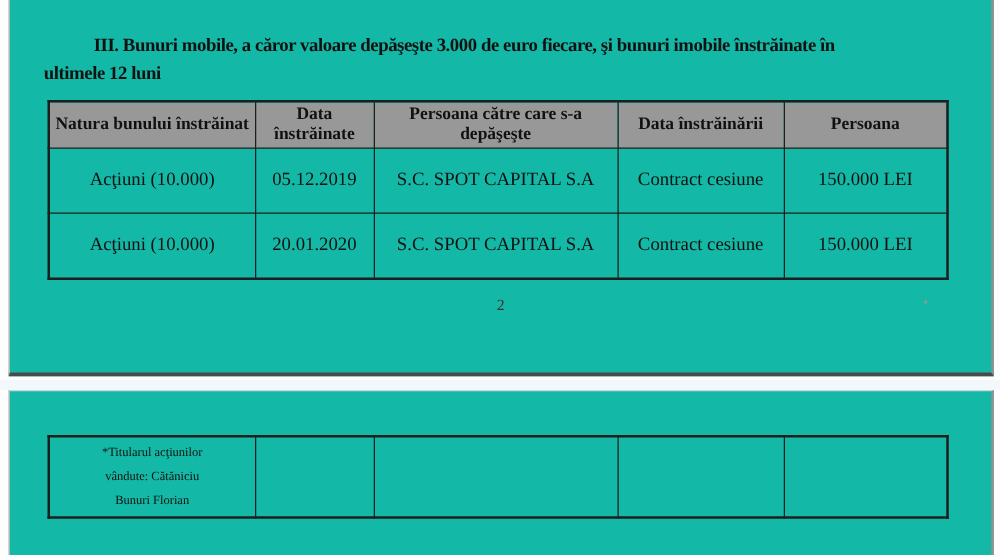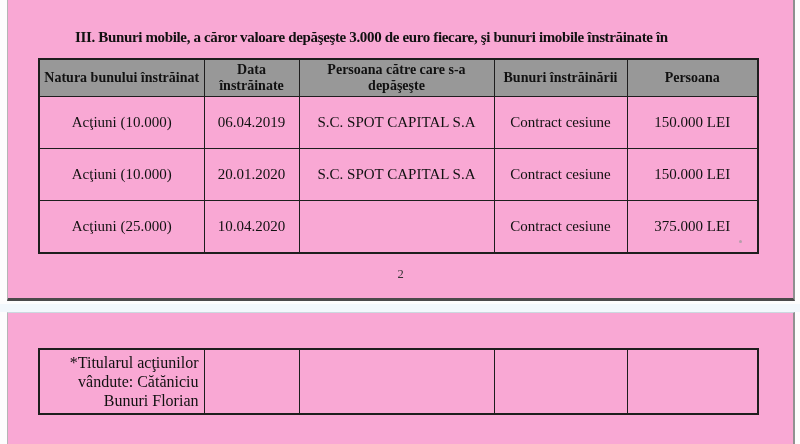--- a/index.html
+++ b/index.html
@@ -8,21 +8,21 @@
     background: #fdfdfd;
     overflow: hidden;
     font-family: "Liberation Serif", "DejaVu Serif", serif;
     color: #111;
     position: relative;
   }
   .page {
     position: absolute;
     left: 7px;
     width: 788px;
-    background: #f9a8d4;
+    background: #14b8a6;
   }
   .page1 {
     top: 0;
     height: 301px;
     border-left: 1px solid #b5b5b5;
     border-right: 2px solid #8f8f8f;
     border-bottom: 3px solid #4a4a4a;
   }
   .page-gap {
     position: absolute;
@@ -78,22 +78,22 @@
     height: 52px;
     text-align: center;
     vertical-align: middle;
     padding: 2px 4px;
   }
   .note-table td {
     height: 61px;
     vertical-align: top;
   }
   td.note-cell {
-    text-align: right;
-    font-size: 16px;
+    text-align: center;
+    font-size: 10px;
     line-height: 19px;
     padding: 3px 5px;
     font-family: Liberation Serif, serif;
   }
   .page-number {
     margin-top: 13px;
     text-align: center;
     font-size: 12.5px;
     color: #333;
   }
@@ -107,60 +107,54 @@
     background: #9a9a9a;
     opacity: 0.7;
   }
 </style>
 </head>
 <body>
 
 <div class="page page1">
   <div class="heading">
     <div class="line1">III. Bunuri mobile, a căror valoare depăşeşte 3.000 de euro fiecare, şi bunuri imobile înstrăinate în</div>
+    <div class="line2">ultimele 12 luni</div>
   </div>
 
   <table class="doc-table assets-table">
     <colgroup>
       <col style="width:165px">
         <col style="width:95px">
         <col style="width:195px">
         <col style="width:133px">
         <col style="width:131px">
     </colgroup>
     <thead>
       <tr>
         <th>Natura bunului înstrăinat</th>
         <th>Data înstrăinate</th>
         <th>Persoana către care s-a depăşeşte</th>
-        <th>Bunuri înstrăinării</th>
+        <th>Data înstrăinării</th>
         <th>Persoana</th>
       </tr>
     </thead>
     <tbody>
       <tr>
         <td>Acţiuni (10.000)</td>
-        <td>06.04.2019</td>
+        <td>05.12.2019</td>
         <td>S.C. SPOT CAPITAL S.A</td>
         <td>Contract cesiune</td>
         <td>150.000 LEI</td>
       </tr>
       <tr>
         <td>Acţiuni (10.000)</td>
         <td>20.01.2020</td>
         <td>S.C. SPOT CAPITAL S.A</td>
         <td>Contract cesiune</td>
         <td>150.000 LEI</td>
-      </tr>
-      <tr>
-        <td>Acţiuni (25.000)</td>
-        <td>10.04.2020</td>
-        <td></td>
-        <td>Contract cesiune</td>
-        <td>375.000 LEI</td>
       </tr>
     </tbody>
   </table>
 
   <div class="page-number">2</div>
 </div>
 
 <div class="page-gap"></div>
 <div class="speck"></div>
 

